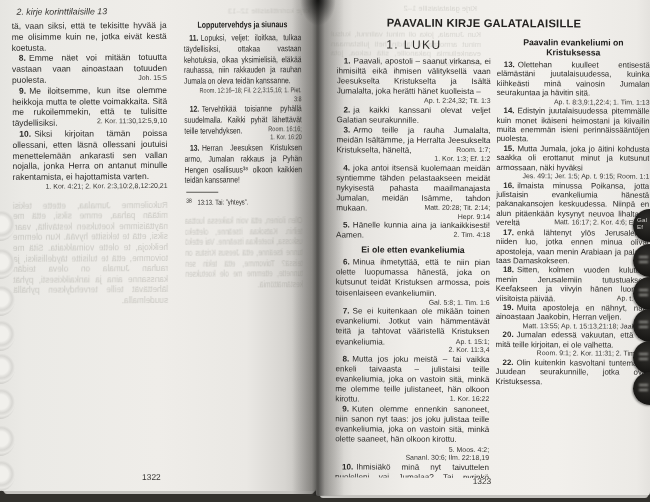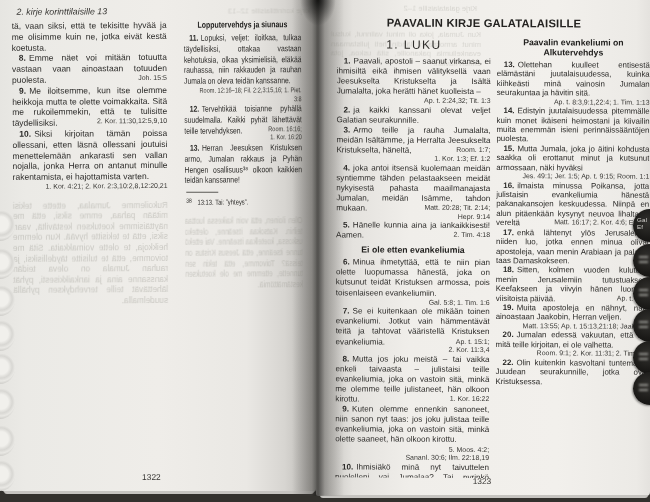--- a/index.html
+++ b/index.html
@@ -176,21 +176,21 @@
 Sananl. 30:6; Ilm. 22:18,19</span></p>
 
             <p class="verse"><span class="vnum">10.</span><span class="vtext">Ihmisiäkö minä nyt taivuttelen puolelleni vai Jumalaa? Tai pyrinkö olemaan ihmisille mieliksi? Jos vielä tahtoisin olla ihmisille mieliksi, en olisi Kristuksen palvelija.</span></p>
           </div>
       </div>
 
       <div class="col rp2">
         <div>
 
             <p class="sect">Paavalin evankeliumi on
-Alkutervehdys</p>
+Kristuksessa</p>
 
 
             <p class="verse"><span class="vnum">13.</span><span class="vtext">Olettehan kuulleet entisestä elämästäni juutalaisuudessa, kuinka kiihkeästi minä vainosin Jumalan seurakuntaa ja hävitin sitä.</span><span class="vref">Ap. t. 8:3,9:1,22:4; 1. Tim. 1:13</span></p>
 
             <p class="verse"><span class="vnum">14.</span><span class="vtext">Edistyin juutalaisuudessa pitemmälle kuin monet ikäiseni heimostani ja kiivailin muita enemmän isieni perinnäissääntöjen puolesta.</span></p>
 
             <p class="verse"><span class="vnum">15.</span><span class="vtext">Mutta Jumala, joka jo äitini kohdusta saakka oli erottanut minut ja kutsunut armossaan, näki hyväksi</span><span class="vref">Jes. 49:1; Jer. 1:5; Ap. t. 9:15; Room. 1:1</span></p>
 
             <p class="verse"><span class="vnum">16.</span><span class="vtext">ilmaista minussa Poikansa, jotta julistaisin evankeliumia hänestä pakanakansojen keskuudessa. Niinpä en alun pitäenkään kysynyt neuvoa lihalta ja vereltä</span><span class="vref">Matt. 16:17; 2. Kor. 4:6; Ef. 3:8</span></p>
 

